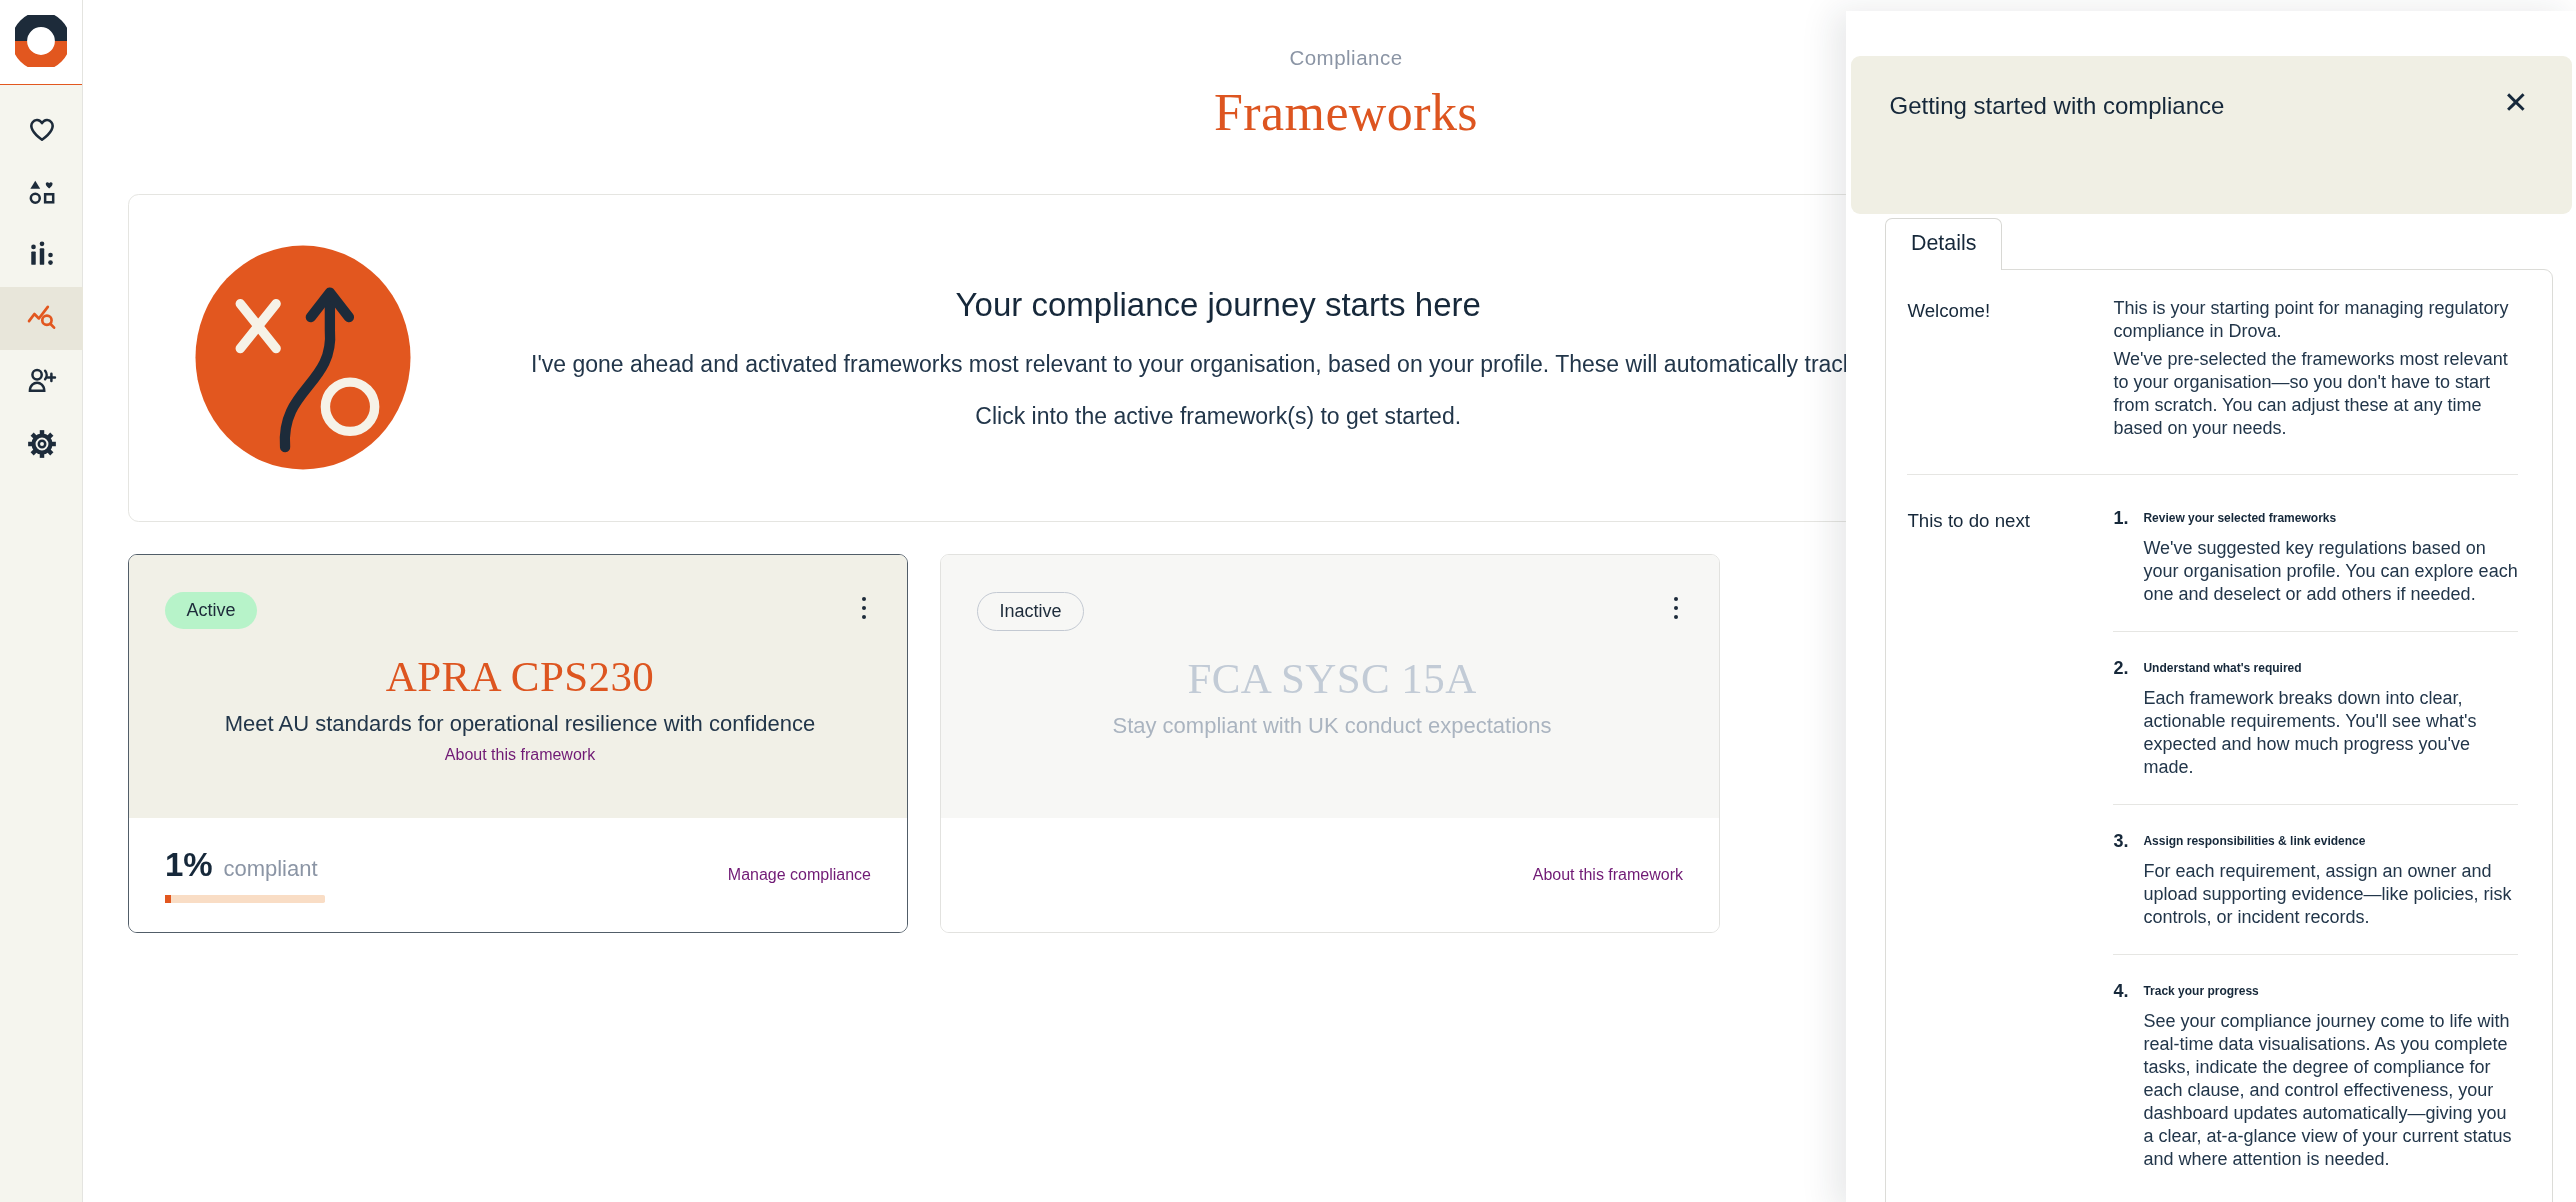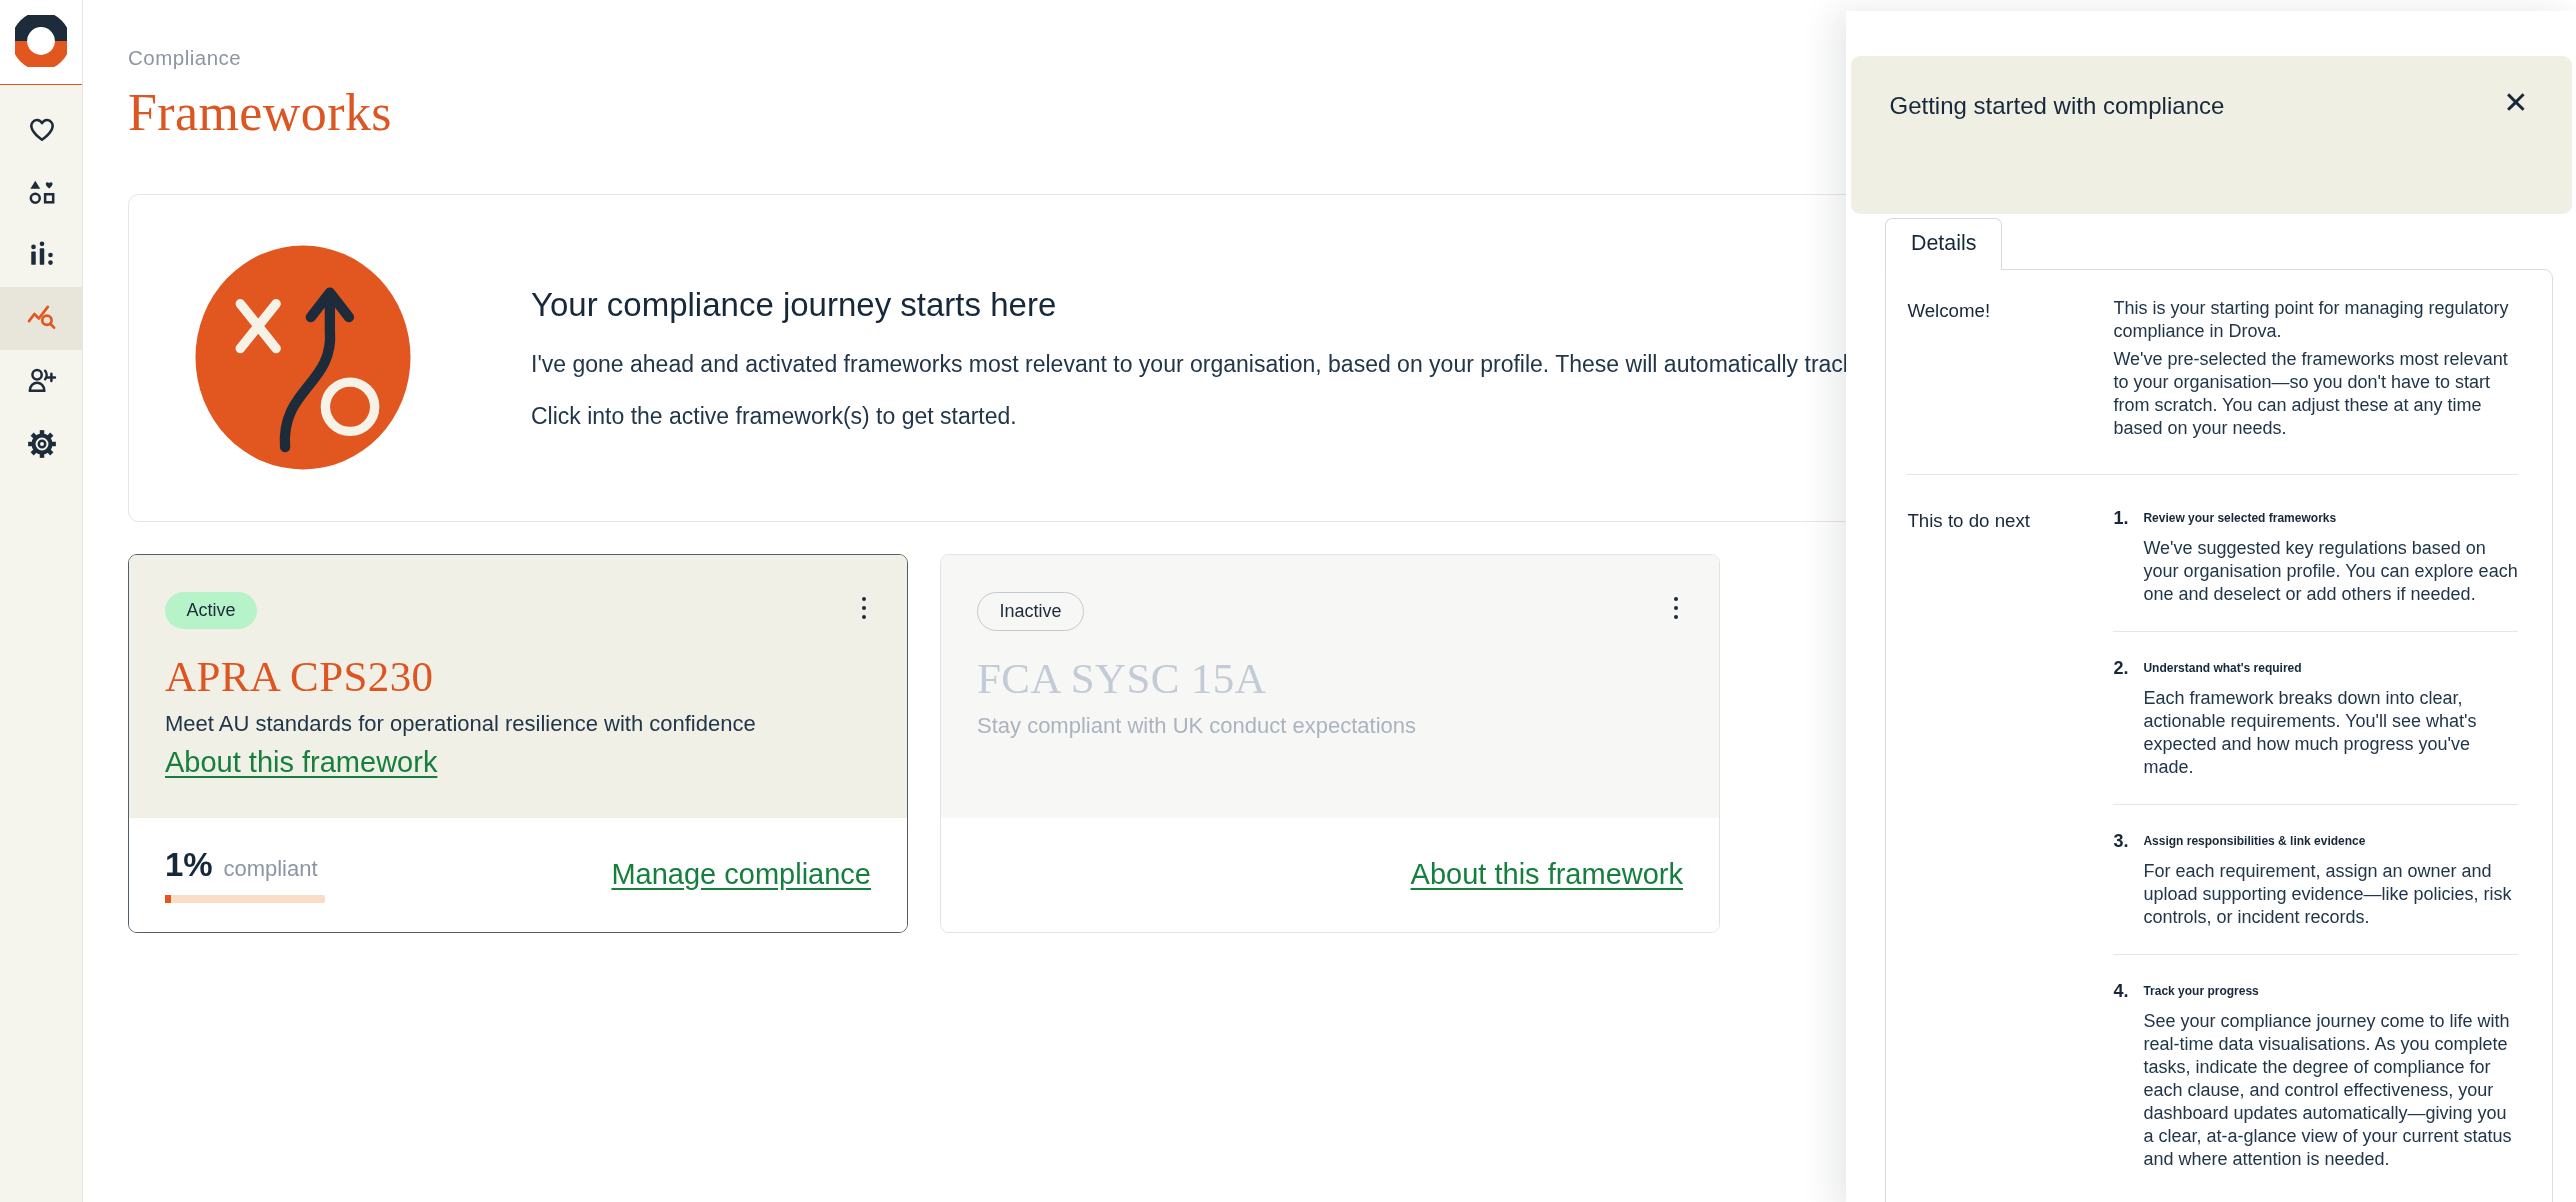--- a/index.html
+++ b/index.html
@@ -23,21 +23,21 @@
   }
   .side-nav { padding-top:12.5px; }
   .side-item {
     width:83px; height:63px; display:flex; align-items:center; justify-content:center;
     cursor:pointer;
   }
   .side-item.active { background:#e8e6da; }
   .side-item svg { display:block; }
 
   
-  .main { position:absolute; left:83px; top:0; width:2493px; height:1202px; padding:46px 12px 0 45px; background:#fff; }
+  .main { position:absolute; left:83px; top:0; width:2493px; height:1202px; padding:46px 12px 0 45px; background:#fff;text-align:center; }
   .breadcrumb { font-size:20.5px; letter-spacing:0.5px; color:#8b95a5; }
   .page-title {
     margin-top:12.5px; font-family:"Liberation Serif", serif; font-weight:400;
     font-size:52px; color:#dd5520; letter-spacing:0.4px;
   }
 
   .banner {
     margin-top:52px; width:2416px; height:328px;
     border:1.3px solid #e5e5e1; border-radius:10.7px; background:#fff;
     display:flex; align-items:center; padding:0 0 0 62px; overflow:hidden;
@@ -61,21 +61,21 @@
   .badge.inactive { background:transparent; border:1.3px solid #c3c9d2; }
   .kebab { margin-left:auto; background:none; border:none; cursor:pointer; padding:5.3px 9px; display:flex; flex-direction:column; gap:4.5px; align-items:center; }
   .kebab i { width:4.5px; height:4.5px; border-radius:50%; background:#1d2b3a; display:block; }
   .card-title {
     margin-top:23px; font-family:Liberation Serif, serif; font-weight:400; font-size:43px; letter-spacing:0.4px;
   }
   .card-title.orange { color:#dd5520; }
   .card-title.muted { color:#c2cbd6; }
   .card-desc { margin-top:10.7px; font-size:22px; color:#22364a; }
   .card-desc.muted { color:#aab4c0; }
-  .link { font-size:29px; color:#15803d; text-decoration:underline; text-underline-offset:3.6px; cursor:pointer; }
+  .link { font-size:16px; color:#701a75; text-underline-offset:3.6px; cursor:pointer; }
   .about-link { display:inline-block; margin-top:9px; }
   .card-bottom { flex:0 0 114px; background:#fff; display:flex; align-items:center; padding:0 36px; }
   .progress-group { display:flex; flex-direction:column; }
   .progress-line { display:flex; align-items:baseline; gap:10.7px; }
   .pct { font-size:33px; font-weight:700; color:#16283a; }
   .pct-label { font-size:22px; color:#8b95a5; }
   .track { margin-top:10.7px; width:160px; height:8px; background:#f9ddc5; border-radius:1.8px; position:relative; }
   .fill { position:absolute; left:0; top:0; height:8px; width:4%; background:#e2571f; }
   .card-bottom .spacer { margin-left:auto; }
 

